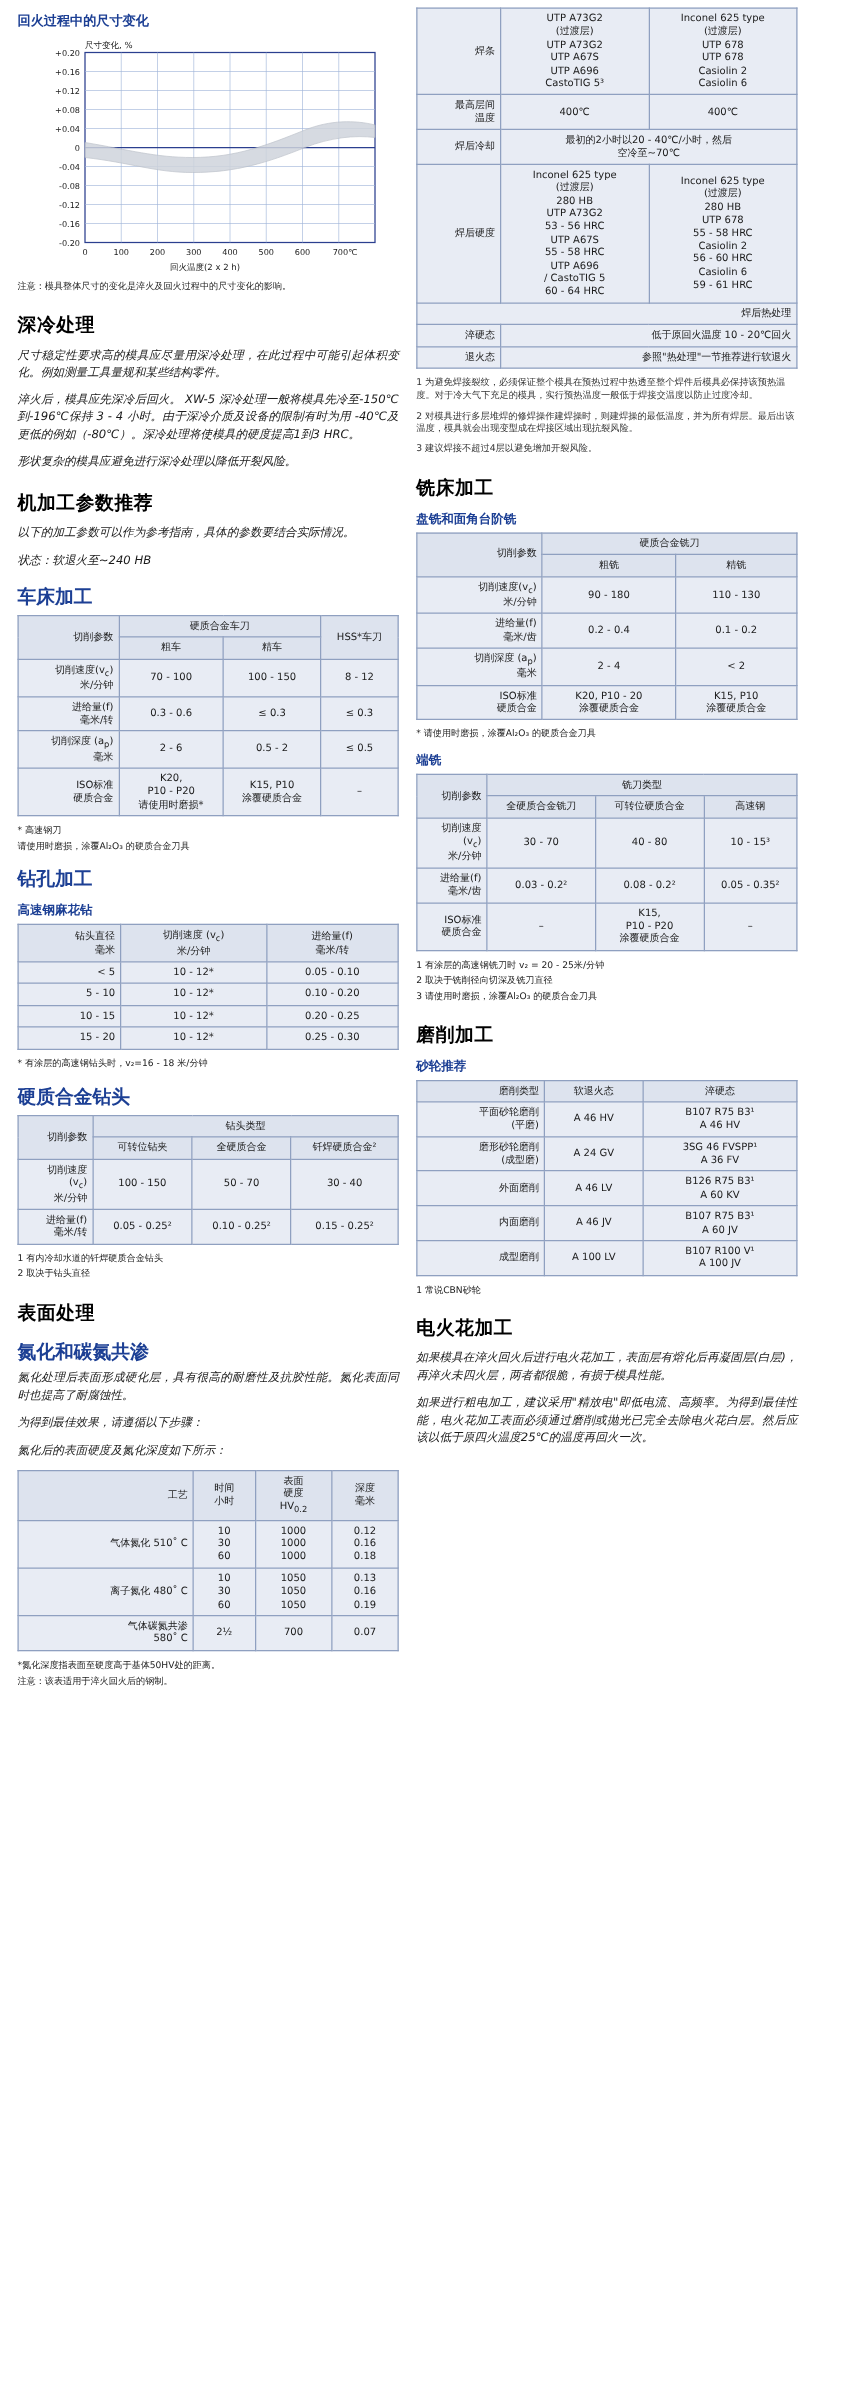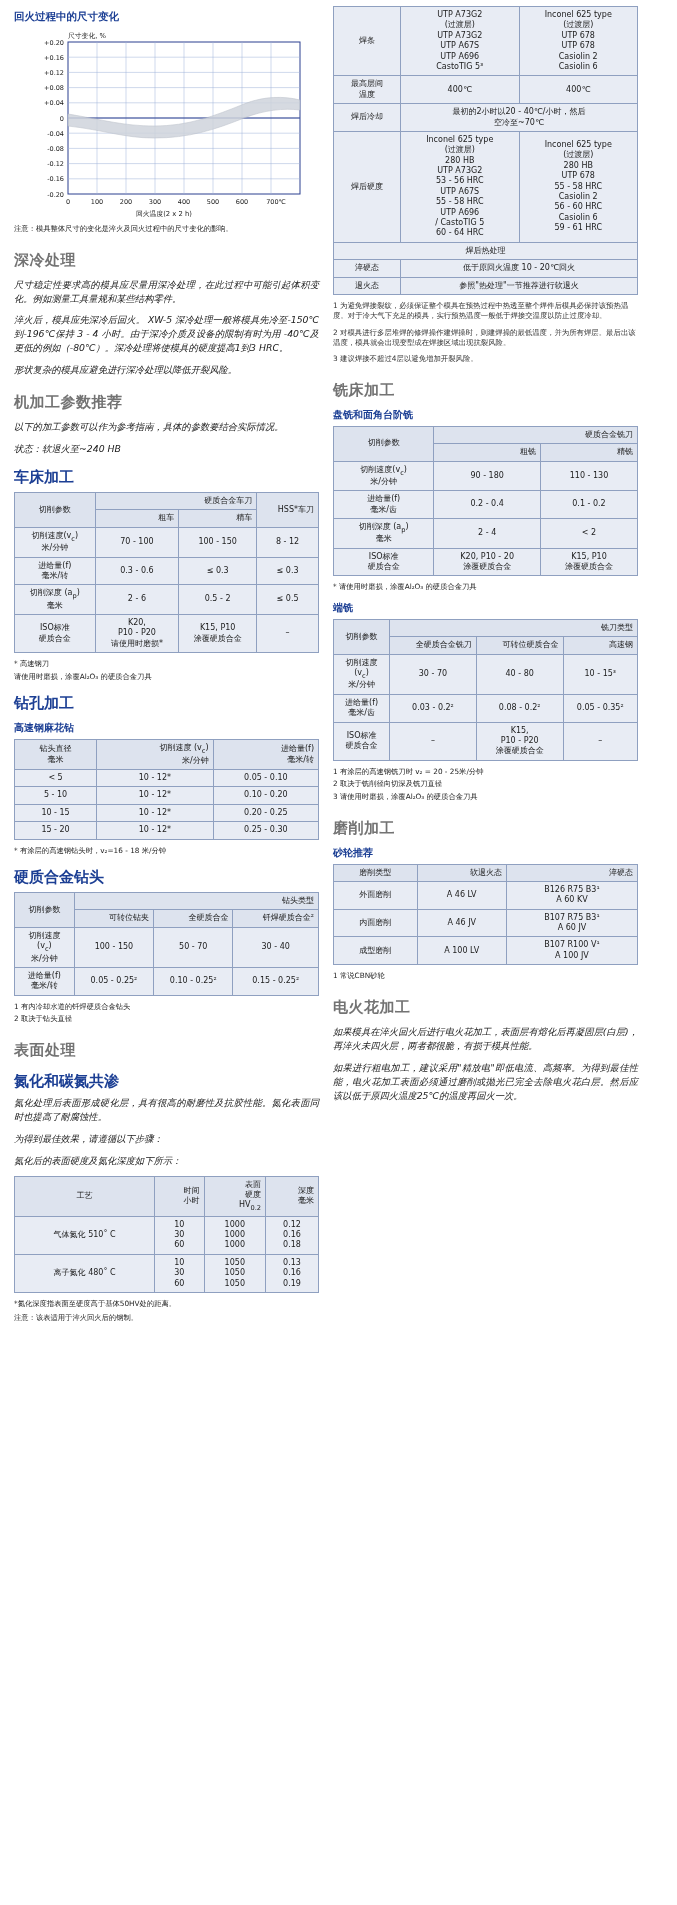--- a/index.html
+++ b/index.html
@@ -7,43 +7,43 @@
     width:677px;
     font-family:"DejaVu Sans", sans-serif;
     font-size:9.5px;
     color:#1a1a1a;
     background:#ffffff;
   }
   .page{position:relative;width:677px;min-height:1905px;padding:0;box-sizing:border-box;}
   .cols{display:flex;gap:14px;padding:6px 32px 20px 14px;box-sizing:border-box;}
   .col{width:305px;}
   h1.sec{
-    font-size:15px;font-weight:bold;color:#737373;margin:16px 0 8px 0;letter-spacing:.5px;
+    font-size:15px;font-weight:bold;color:#000000;margin:16px 0 8px 0;letter-spacing:.5px;
   }
   h2.sub{
     font-size:15px;font-weight:bold;color:#1c3f94;margin:12px 0 5px 0;
   }
   h3.sub2{
     font-size:10px;font-weight:bold;color:#1c3f94;margin:8px 0 4px 0;
   }
   p{margin:0 0 8px 0;line-height:1.5;font-size:9.3px;text-align:justify;font-style:italic;}
   .tiny{font-size:7.4px;line-height:1.4;color:#333;}
   ol.steps{margin:2px 0 8px 0;padding-left:16px;font-size:9.3px;line-height:1.55;}
   ol.steps li{margin:0;}
   table{border-collapse:collapse;width:100%;background:#e8ecf4;}
   table td,table th{
     border:1px solid #8fa0c0;
     padding:3px 4px;
     font-size:8px;
     text-align:center;
     vertical-align:middle;
     line-height:1.3;
   }
-  table th{font-weight:normal;background:#dde3ee;text-align:right;}
-  td.l,th.l{text-align:center;}
+  table th{font-weight:normal;background:#dde3ee;}
+  td.l,th.l{text-align:right;}
   .tblwrap{margin:4px 0 6px 0;}
   .note{font-size:7.3px;line-height:1.45;color:#222;margin:3px 0 8px 0;}
   
   .chart-box{margin:2px 0 4px 0;}
   .chart-title{font-size:10.5px;font-weight:bold;color:#1c3f94;margin:4px 0 6px 0;}
   .chart-area{position:relative;height:190px;}
   svg{display:block;}
   .cap{font-size:7.3px;line-height:1.45;color:#222;margin-top:4px;}
   .topright{margin-top:-4px;}
   .hr-tiny{height:6px;}
@@ -263,20 +263,27 @@
           <td style="white-space:pre-line">10
 30
 60</td>
           <td style="white-space:pre-line">1050
 1050
 1050</td>
           <td style="white-space:pre-line">0.13
 0.16
 0.19</td>
         </tr>
+        <tr>
+          <td class="l" style="white-space:pre-line">气体碳氮共渗
+580˚ C</td>
+          <td>2½</td>
+          <td>700</td>
+          <td>0.07</td>
+        </tr>
       </tbody>
           </table>
     </div>
     <div class="note">*氮化深度指表面至硬度高于基体50HV处的距离。</div>
     <div class="note" style="margin-top:-5px">注意：该表适用于淬火回火后的钢制。</div>
 
   </div>
 
   <div class="col topright">
 
@@ -435,20 +442,34 @@
     <h3 class="sub2">砂轮推荐</h3>
     <div class="tblwrap">
       <table>
         <tbody>
               <tr>
           <th class="l">磨削类型</th>
           <th>软退火态</th>
           <th>淬硬态</th>
         </tr>
         <tr>
+          <td class="l" style="white-space:pre-line">平面砂轮磨削
+(平磨)</td>
+          <td>A 46 HV</td>
+          <td style="white-space:pre-line">B107 R75 B3¹
+A 46 HV</td>
+        </tr>
+        <tr>
+          <td class="l" style="white-space:pre-line">磨形砂轮磨削
+(成型磨)</td>
+          <td>A 24 GV</td>
+          <td style="white-space:pre-line">3SG 46 FVSPP¹
+A 36 FV</td>
+        </tr>
+        <tr>
           <td class="l">外面磨削</td>
           <td>A 46 LV</td>
           <td style="white-space:pre-line">B126 R75 B3¹
 A 60 KV</td>
         </tr>
         <tr>
           <td class="l">内面磨削</td>
           <td>A 46 JV</td>
           <td style="white-space:pre-line">B107 R75 B3¹
 A 60 JV</td>

